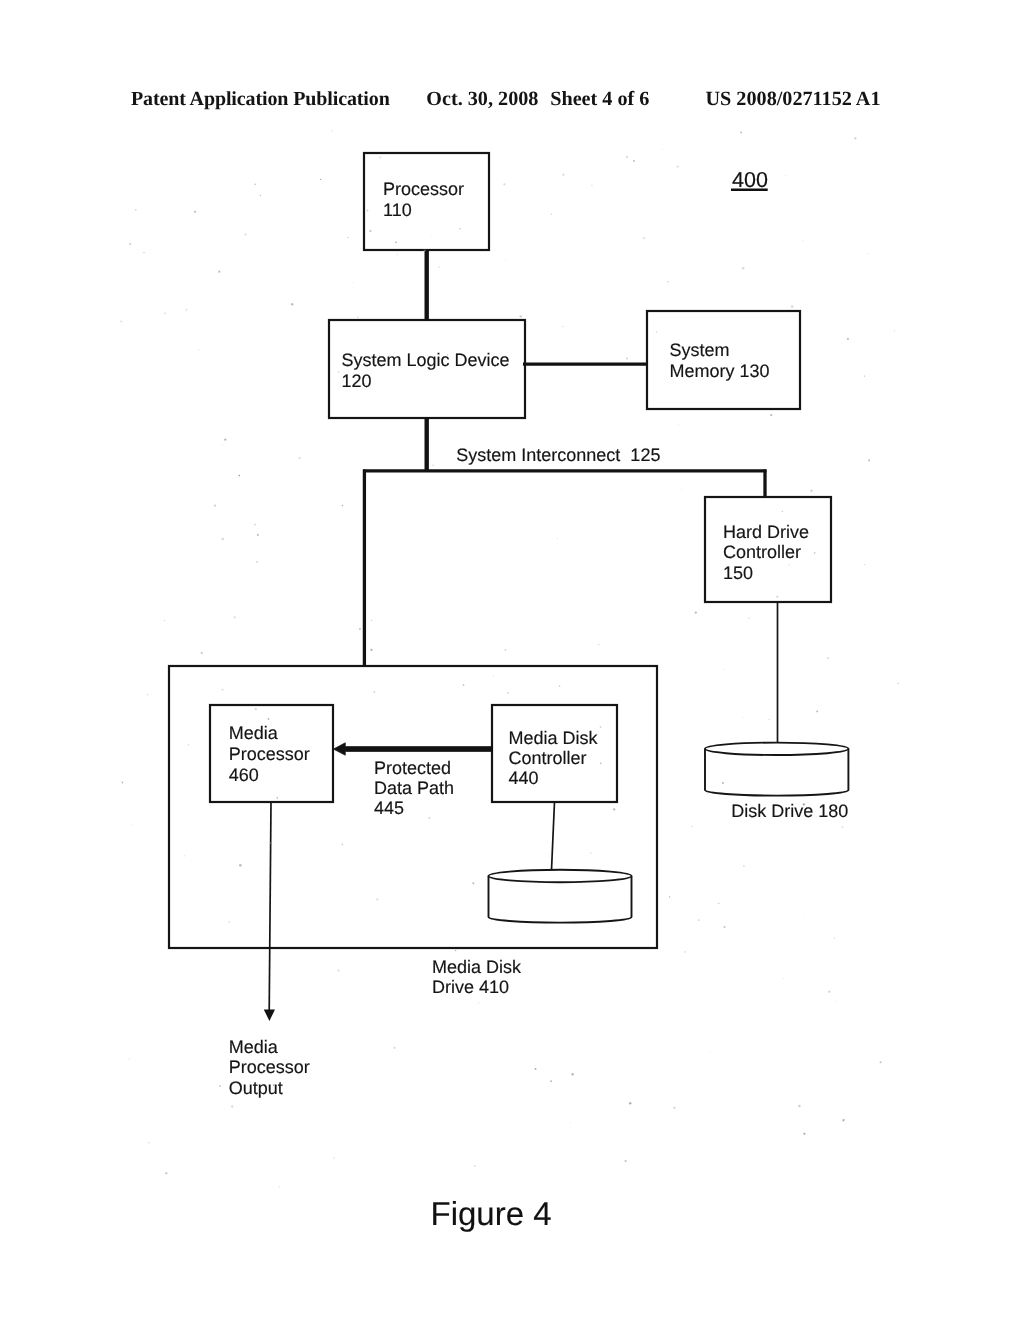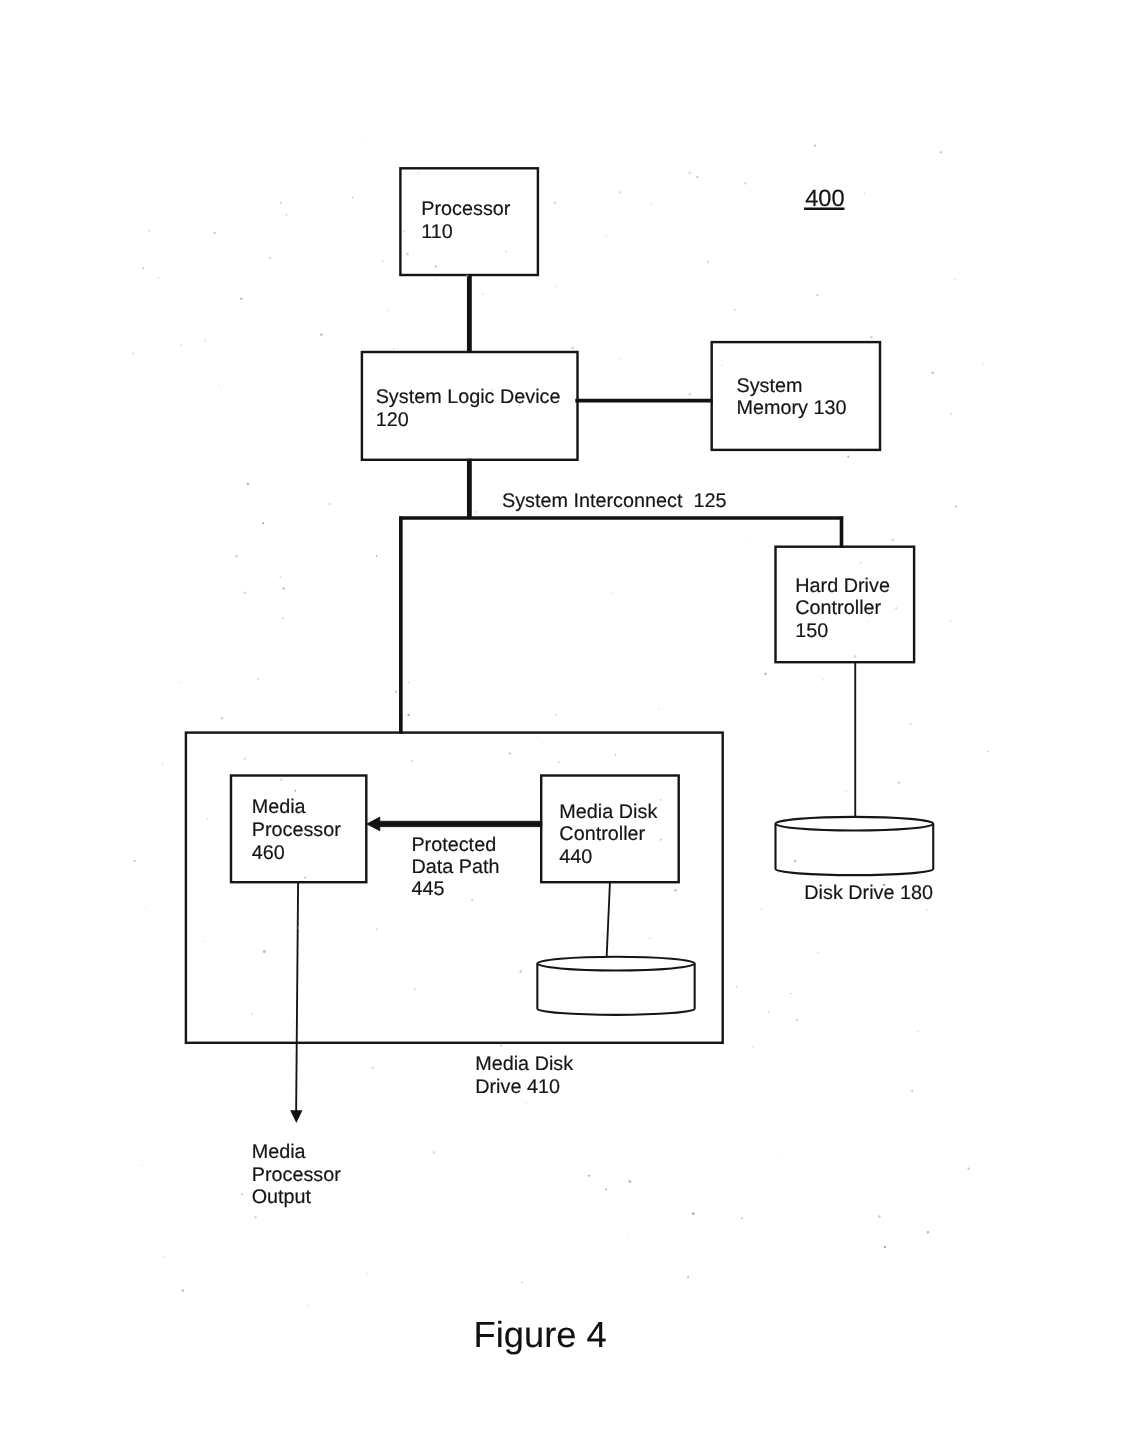--- a/index.html
+++ b/index.html
@@ -37,20 +37,26 @@
   .thickline { fill:none; stroke:#121212; stroke-width:4.4; stroke-linecap:butt; }
   .thinline { fill:none; stroke:#151515; stroke-width:1.7; }
   .busline { fill:none; stroke:#121212; stroke-width:3.3; stroke-linecap:butt; }
   .cyl { fill:#ffffff; stroke:#151515; stroke-width:1.9; }
 </style>
 </head>
 <body>
 
 <div id="page">
 
+  <div id="header">
+    <div class="hdr-text" id="h-pub">Patent Application Publication</div>
+    <div class="hdr-text" id="h-date">Oct. 30, 2008</div>
+    <div class="hdr-text" id="h-sheet">Sheet 4 of 6</div>
+    <div class="hdr-text" id="h-docnum">US 2008/0271152 A1</div>
+  </div>
 
   <svg id="figure-svg" width="1024" height="1320" viewBox="0 0 1024 1320">
 
     <g>
       <text class="ref-num" x="732" y="187.3">400</text>
       <line x1="731" y1="189.8" x2="767.7" y2="189.8" stroke="#111" stroke-width="2.4"></line>
     </g>
 
     <g>
       <rect class="box" x="364" y="153" width="125" height="97"></rect>

